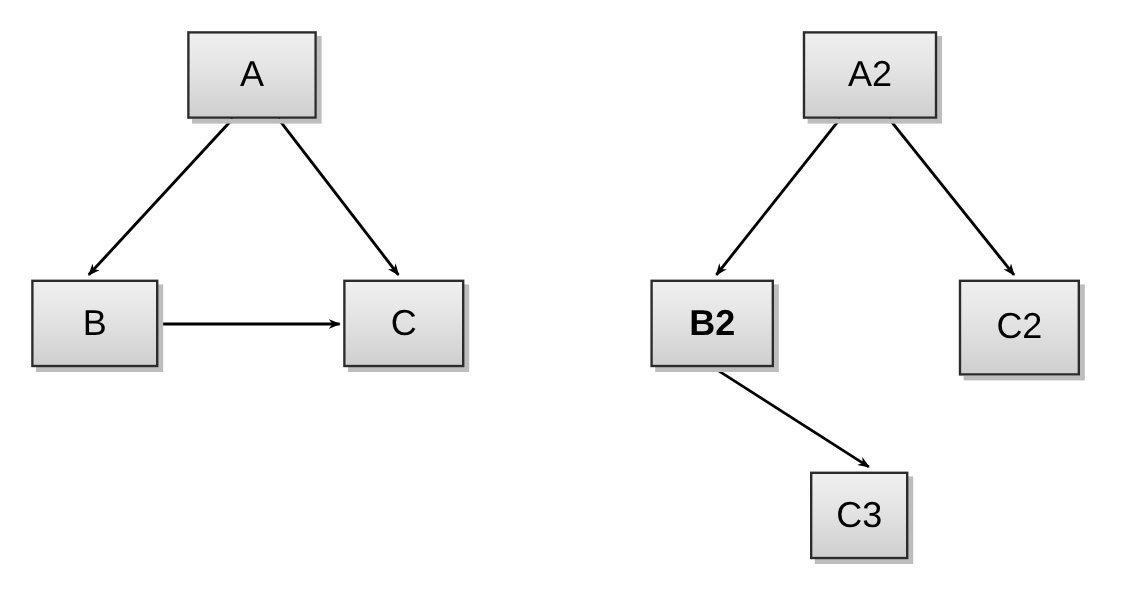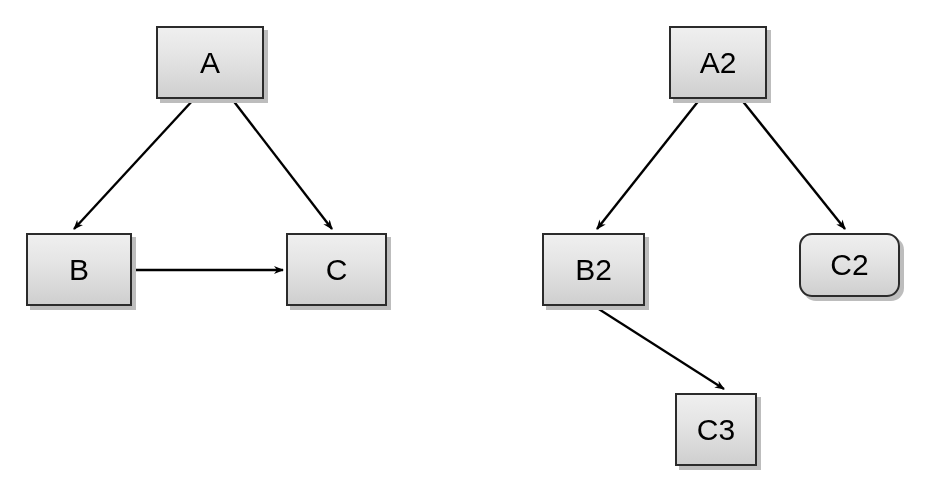--- a/index.html
+++ b/index.html
@@ -72,29 +72,29 @@
   </div>
 
   <div class="node" style="left:26px; top:233px; width:106px; height:73px;">
     <span class="node-label">B</span>
   </div>
 
   <div class="node" style="left:286px; top:233px; width:101px; height:73px;">
     <span class="node-label">C</span>
   </div>
 
-  <div class="node" style="left:669px; top:26px; width:98px; height:73px;">
+  <div class="node" style="left:669px; top:26px; width:112px; height:73px;">
     <span class="node-label">A2</span>
   </div>
 
-  <div class="node" style="left:542px; top:233px; width:103px; height:73px;">
+  <div class="node" style="left:542px; top:233px; width:103px; height:73px;font-weight:bold;">
     <span class="node-label">B2</span>
   </div>
 
-  <div class="node" style="left:799px; top:233px; width:101px; height:64px;border-radius:13px;">
+  <div class="node" style="left:799px; top:233px; width:101px; height:80px;">
     <span class="node-label">C2</span>
   </div>
 
   <div class="node" style="left:675px; top:393px; width:82px; height:73px;">
     <span class="node-label">C3</span>
   </div>
 
 </div>
 
 </body></html>

